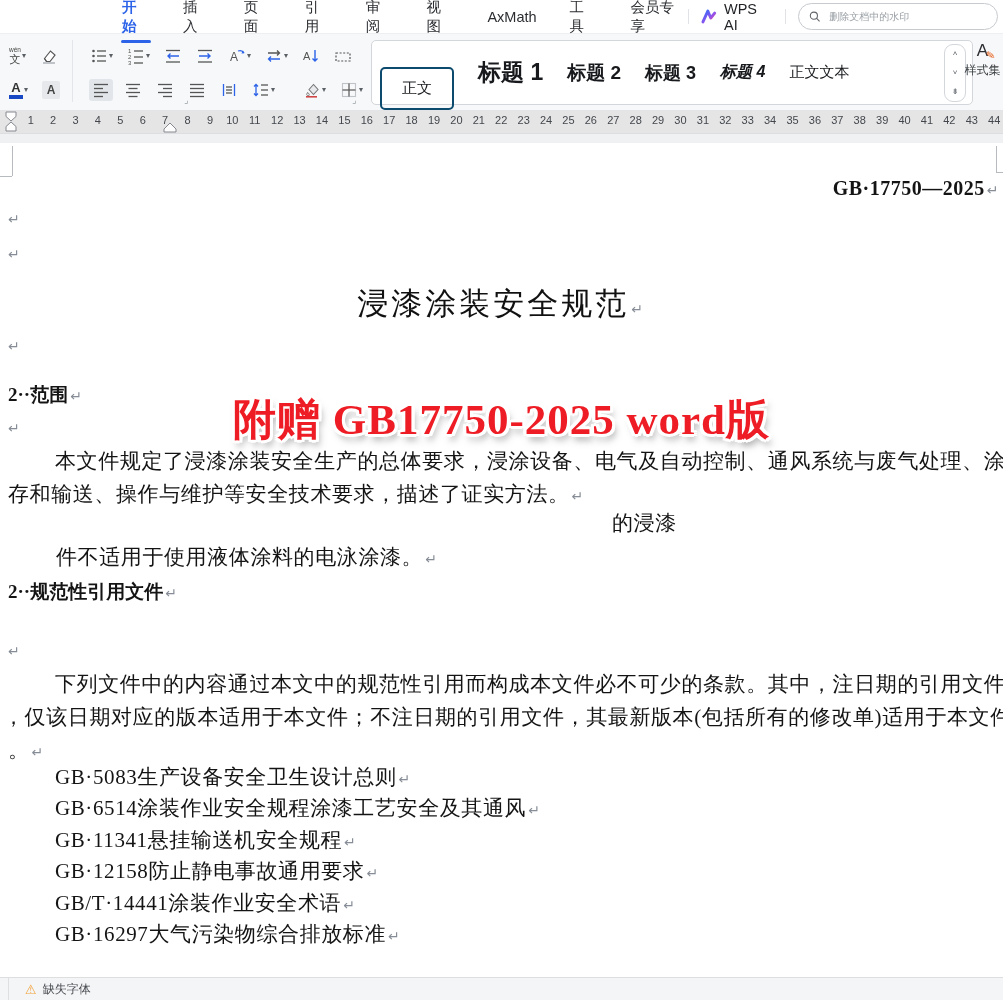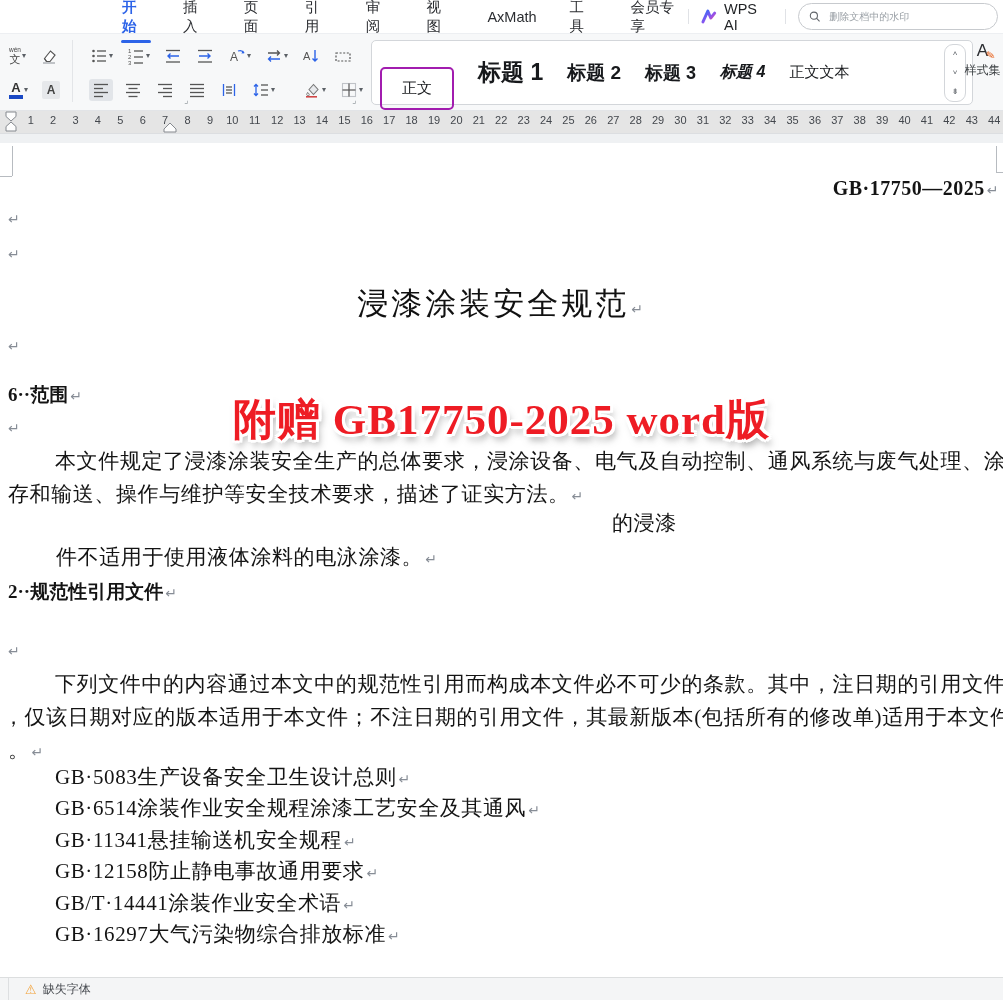--- a/index.html
+++ b/index.html
@@ -44,21 +44,21 @@
   .pinyin .han{font-size:11px;}
   .fcolor{display:flex;flex-direction:column;align-items:center;line-height:1;}
   .fcolor .A{font-size:13px;color:#333;font-weight:bold;}
   .fcolor .bar{width:14px;height:4px;background:#1948c4;margin-top:1px;}
   .hl{width:18px;height:18px;background:#e6e8eb;border-radius:2px;display:flex;align-items:center;
     justify-content:center;font-size:12px;color:#444;font-weight:bold;}
   
   .gallery{position:absolute;left:371px;top:6px;width:586px;height:63px;background:#fff;
     border:1px solid #d3d6da;border-radius:5px;display:flex;align-items:center;padding:0 6px 0 8px;gap:24px;}
   .gi{color:#17191c;white-space:nowrap;}
-  .gi.sel{border:2px solid #a21caf;border-radius:5px;padding:10px 20px;font-size:15px;margin-top:32px;}
+  .gi.sel{border:2px solid #0c4a6e;border-radius:5px;padding:10px 20px;font-size:15px;margin-top:32px;}
   .g1{font-size:23px;font-weight:bold;} .g2{font-size:19px;font-weight:bold;}
   .g3{font-size:18px;font-weight:bold;} .g4{font-size:16px;font-weight:bold;font-style:italic;}
   .g5{font-size:15px;}
   .gscroll{margin-left:auto;width:20px;height:56px;border:1px solid #d3d6da;border-radius:9px;
     display:flex;flex-direction:column;align-items:center;justify-content:space-around;color:#5b6066;font-size:8px;background:#fff;}
   .styleset{position:absolute;left:962px;top:8px;width:41px;display:flex;flex-direction:column;
     align-items:center;gap:3px;}
   .styleset .glyph{position:relative;font-size:17px;color:#2b2d31;line-height:1;}
   .styleset .pen{position:absolute;right:-7px;bottom:-2px;color:#e8621d;font-size:11px;transform:rotate(-10deg);}
   .styleset .lbl{font-size:12px;color:#3c4043;white-space:nowrap;}
@@ -356,21 +356,21 @@
   <span class="p-abs" style="left:8px;top:113px;">↵</span>
   <span class="p-abs" style="left:8px;top:205px;">↵</span>
   <span class="p-abs" style="left:8px;top:287px;">↵</span>
   <span class="p-abs" style="left:8px;top:510px;">↵</span>
 
   <div class="doc-abs doc-title">
     <span>浸漆涂装安全规范</span><span class="pmark">↵</span>
   </div>
 
   <div class="doc-abs heading" style="left:8px;top:249px;">
-    <span>6··范围</span><span class="pmark">↵</span>
+    <span>2··范围</span><span class="pmark">↵</span>
   </div>
 
   <div class="doc-abs bodyline" style="left:55px;top:314px;">本文件规定了浸漆涂装安全生产的总体要求，浸涂设备、电气及自动控制、通风系统与废气处理、涂料贮</div>
   <div class="doc-abs bodyline" style="left:8px;top:347px;">
     <span>存和输送、操作与维护等安全技术要求，描述了证实方法。</span><span class="pmark">↵</span>
   </div>
 
   <div class="doc-abs bodyline" style="left:612px;top:376px;z-index:1;">的浸漆</div>
   <div class="doc-abs bodyline" style="left:56px;top:410px;">
     <span>件不适用于使用液体涂料的电泳涂漆。</span><span class="pmark">↵</span>

